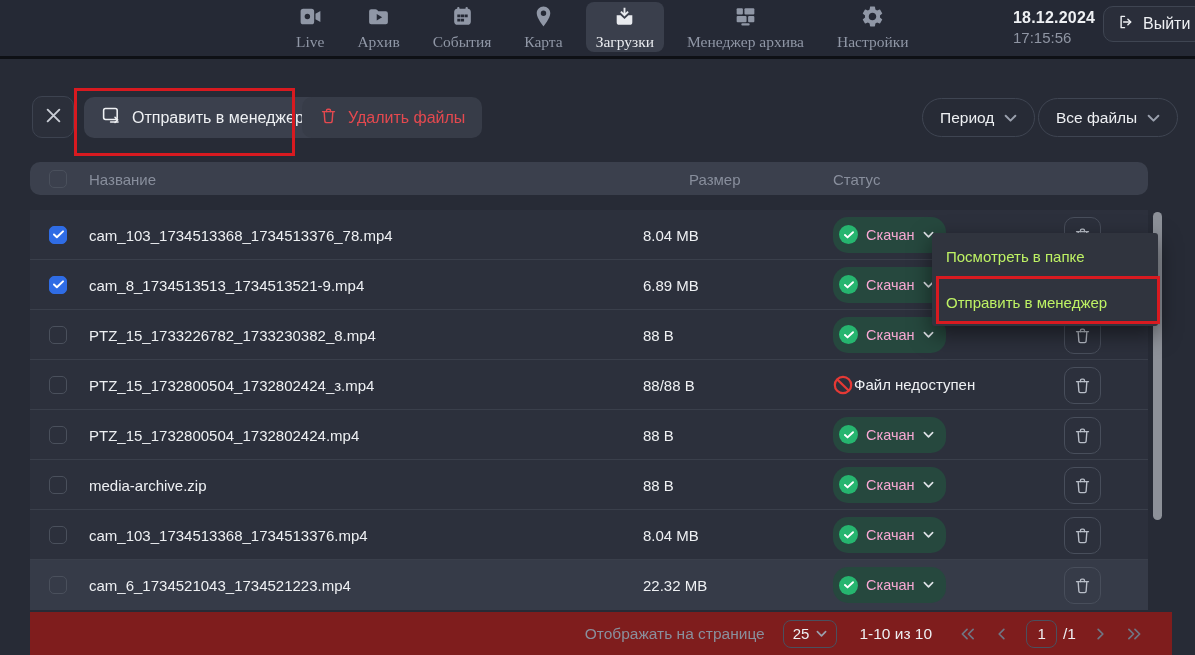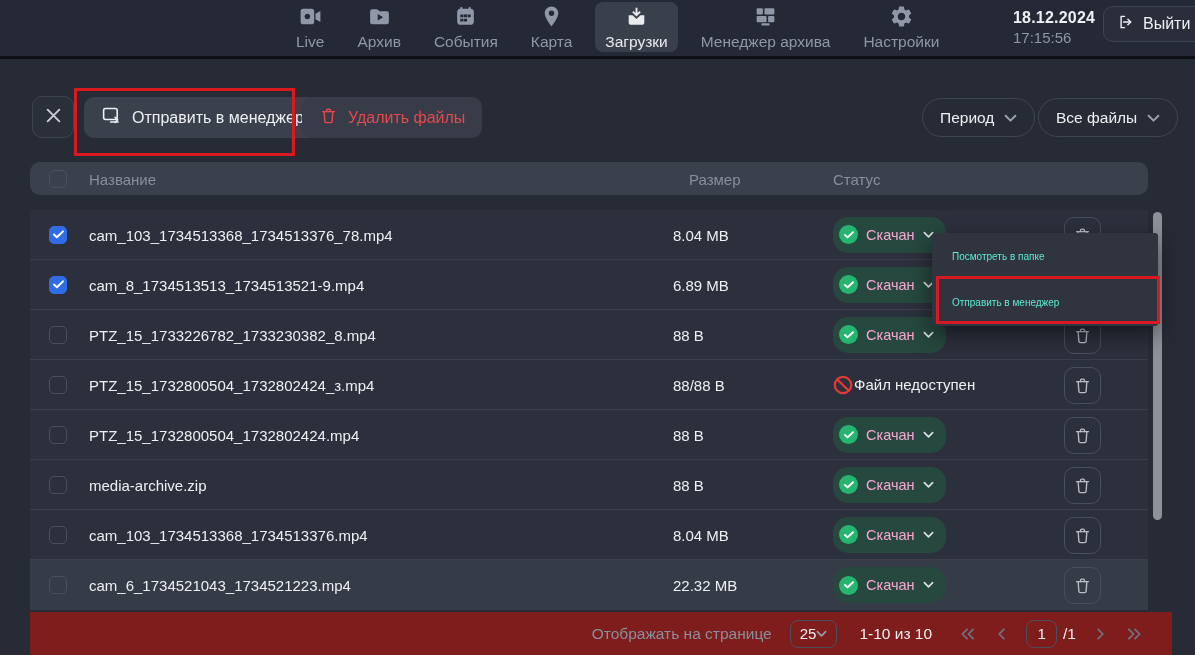--- a/index.html
+++ b/index.html
@@ -14,21 +14,21 @@
 
   
   .topbar {
     position:absolute; left:0; top:0; width:1195px; height:59px;
     background:#252935; border-bottom:3px solid #0e1015;
   }
   .tabs { position:absolute; left:286px; top:0; height:55px; display:flex; gap:13px; align-items:stretch; }
   .tab {
     display:flex; flex-direction:column; align-items:center; justify-content:center;
     gap:4px; padding:0 10px; color:#9097a6; font-size:15.5px; cursor:pointer;
-    border-radius:8px; margin:2px 0 3px;
+    border-radius:8px; margin:2px 0 3px;font-family:Liberation Serif, serif;
   }
   .tab svg { width:25px; height:25px; display:block; }
   .tab.active { background:#3a3f4c; color:#e9ebef; }
   .clock { position:absolute; left:1013px; top:9px; }
   .clock .date { color:#eef0f3; font-size:16px; font-weight:700; letter-spacing:.2px; }
   .clock .time { color:#8f95a3; font-size:15px; margin-top:2px; }
   .logout {
     position:absolute; left:1103px; top:6px; height:36px; padding:0 13px;
     display:flex; align-items:center; gap:8px;
     background:#2a2e3a; border:1px solid #3f4552; border-radius:10px;
@@ -82,21 +82,21 @@
   }
   .cb svg { width:11px; height:9px; display:none; }
   .cb.checked { background:#2f6ce5; border-color:#2f6ce5; }
   .cb.checked svg { display:block; }
 
   .tbody { position:absolute; left:30px; top:210px; width:1118px; }
   .row { position:relative; height:50px; background:#2c303c; border-bottom:1px solid #3a3f4b; }
   .row:last-child { border-bottom:none; }
   .row.hovered { background:#363b48; }
   .row .name { position:absolute; left:59px;  top:50%; transform:translateY(-50%); color:#eef0f3; font-size:15px; white-space:nowrap; }
-  .row .size { position:absolute; left:643px; top:50%; transform:translateY(-50%); color:#eef0f3; font-size:15px; }
+  .row .size { position:absolute; left:613px; top:50%; transform:translateY(-50%); color:#eef0f3; font-size:15px; }
   .row .stat { position:absolute; left:803px; top:50%; transform:translateY(-50%); }
 
   .badge {
     height:36px; border-radius:15px; background:#26483e;
     display:flex; align-items:center; gap:8px; padding:0 12px 0 6px;
     color:#f9a8d4; font-size:14.5px; cursor:pointer;
   }
   .badge .circ {
     width:19px; height:19px; border-radius:50%; background:#26b56f;
     display:flex; align-items:center; justify-content:center;
@@ -119,33 +119,33 @@
     border-radius:5px; background:#8d9199; z-index:40; cursor:grab;
   }
 
   
   .ctx {
     position:absolute; left:932px; top:233px; width:226px; height:93px;
     background:#30343e; border-radius:3px; z-index:45;
     box-shadow:0 8px 22px rgba(0,0,0,.5);
     display:flex; flex-direction:column; justify-content:center;
   }
-  .ctx-item { height:46px; display:flex; align-items:center; padding-left:20px;
-    color:#5eead4; font-size:10px; cursor:pointer; white-space:nowrap; }
+  .ctx-item { height:46px; display:flex; align-items:center; padding-left:14px;
+    color:#bef264; font-size:15px; cursor:pointer; white-space:nowrap; }
 
   
   .footer {
     position:absolute; left:30px; top:612px; width:1142px; height:43px;
     background:#7f1d1d; display:flex; align-items:center; justify-content:flex-end;
     gap:18px; padding-right:28px; color:#eef0f3;
   }
   .f-label { color:#8a8f9c; font-size:15.5px; }
   .f-size-box {
     height:28px; border:1px solid #4a505e; border-radius:8px; background:transparent;
-    display:flex; align-items:center; padding:0 9px; color:#eef0f3;
+    display:flex; align-items:center; gap:7px; padding:0 9px; color:#eef0f3;
     font-size:15px; cursor:pointer; font-family:inherit;
   }
   .f-size-box svg { width:11px; height:8px; color:#9aa0ad; }
   .f-range { font-size:15.5px; margin:0 8px 0 4px; }
   .pager { display:flex; align-items:center; gap:15px; }
   .pg-btn { background:none; border:none; color:#6f7684; cursor:pointer; padding:2px; display:flex; }
   .pg-btn svg { width:15px; height:12px; }
   .pg-current {
     height:28px; min-width:31px; border:1px solid #4a505e; border-radius:8px;
     display:flex; align-items:center; justify-content:center; padding:0 9px;

